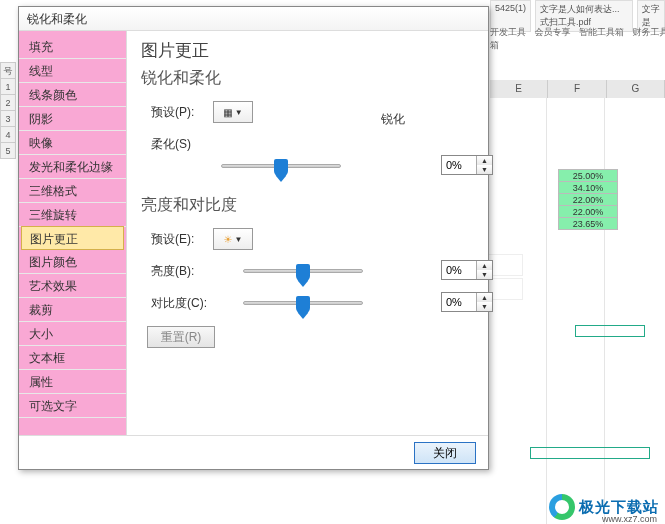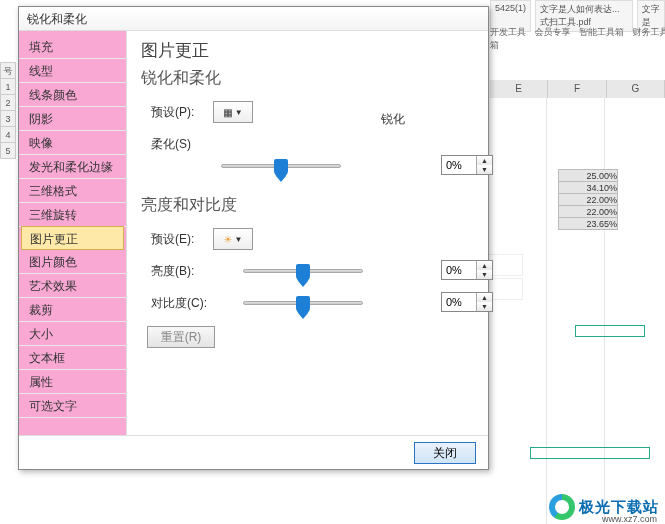--- a/index.html
+++ b/index.html
@@ -7,21 +7,21 @@
 
 
 .bg-sheet { position: absolute; top: 0; left: 0; width: 665px; height: 524px; background: #fff; z-index: 0; }
 .bg-toolbar { position: absolute; top: 0; right: 0; height: 48px; width: 180px; font-size: 9px; color: #666; }
 .bg-toolbar span { margin-right: 6px; }
 .bg-tabs { position: absolute; top: 0; left: 490px; font-size: 9px; color: #555; display: flex; gap: 4px; }
 .bg-tabs .tab { padding: 2px 4px; border: 1px solid #ddd; background: #f5f5f5; }
 .bg-col-hdrs { position: absolute; top: 80px; right: 0; width: 175px; height: 18px; display: flex; background: #e8e8e8; font-size: 10px; color: #555; }
 .bg-col-hdrs div { flex: 1; text-align: center; border-right: 1px solid #ccc; line-height: 18px; }
 .bg-cells { position: absolute; top: 170px; left: 558px; width: 60px; font-size: 9px; color: #333; }
-.bg-cells div { height: 13px; line-height: 13px; background: #e5e5e5; border: 1px solid #bbb; margin-top: -1px; text-align: right; }
+.bg-cells div { height: 13px; line-height: 13px; background: #86efac; border: 1px solid #bbb; margin-top: -1px; text-align: center; }
 .bg-row-hdrs { position: absolute; top: 63px; left: 0; width: 16px; font-size: 9px; color: #555; }
 .bg-row-hdrs div { height: 17px; line-height: 17px; text-align: center; border: 1px solid #ccc; margin-top: -1px; background: #f0f0f0; }
 .bg-grid { position: absolute; top: 98px; left: 488px; right: 0; bottom: 0; }
 .bg-grid-line-v { position: absolute; top: 0; bottom: 0; width: 1px; background: #e5e5e5; }
 .bg-sel { position: absolute; right: 20px; top: 325px; width: 70px; height: 12px; border: 1px solid #2a8; }
 .bg-sel2 { position: absolute; right: 15px; top: 447px; width: 120px; height: 12px; border: 1px solid #2a8; }
 .bg-ctx { position: absolute; left: 408px; top: 254px; width: 115px; font-size: 10px; color: #bbb; }
 .bg-ctx-row { height: 22px; display: flex; align-items: center; gap: 6px; padding: 2px 4px; }
 .bg-ctx-row .ci { width: 14px; text-align: center; }
 .bg-ruler { position: absolute; left: 408px; top: 254px; width: 115px; font-size: 9px; color: #bbb; }

